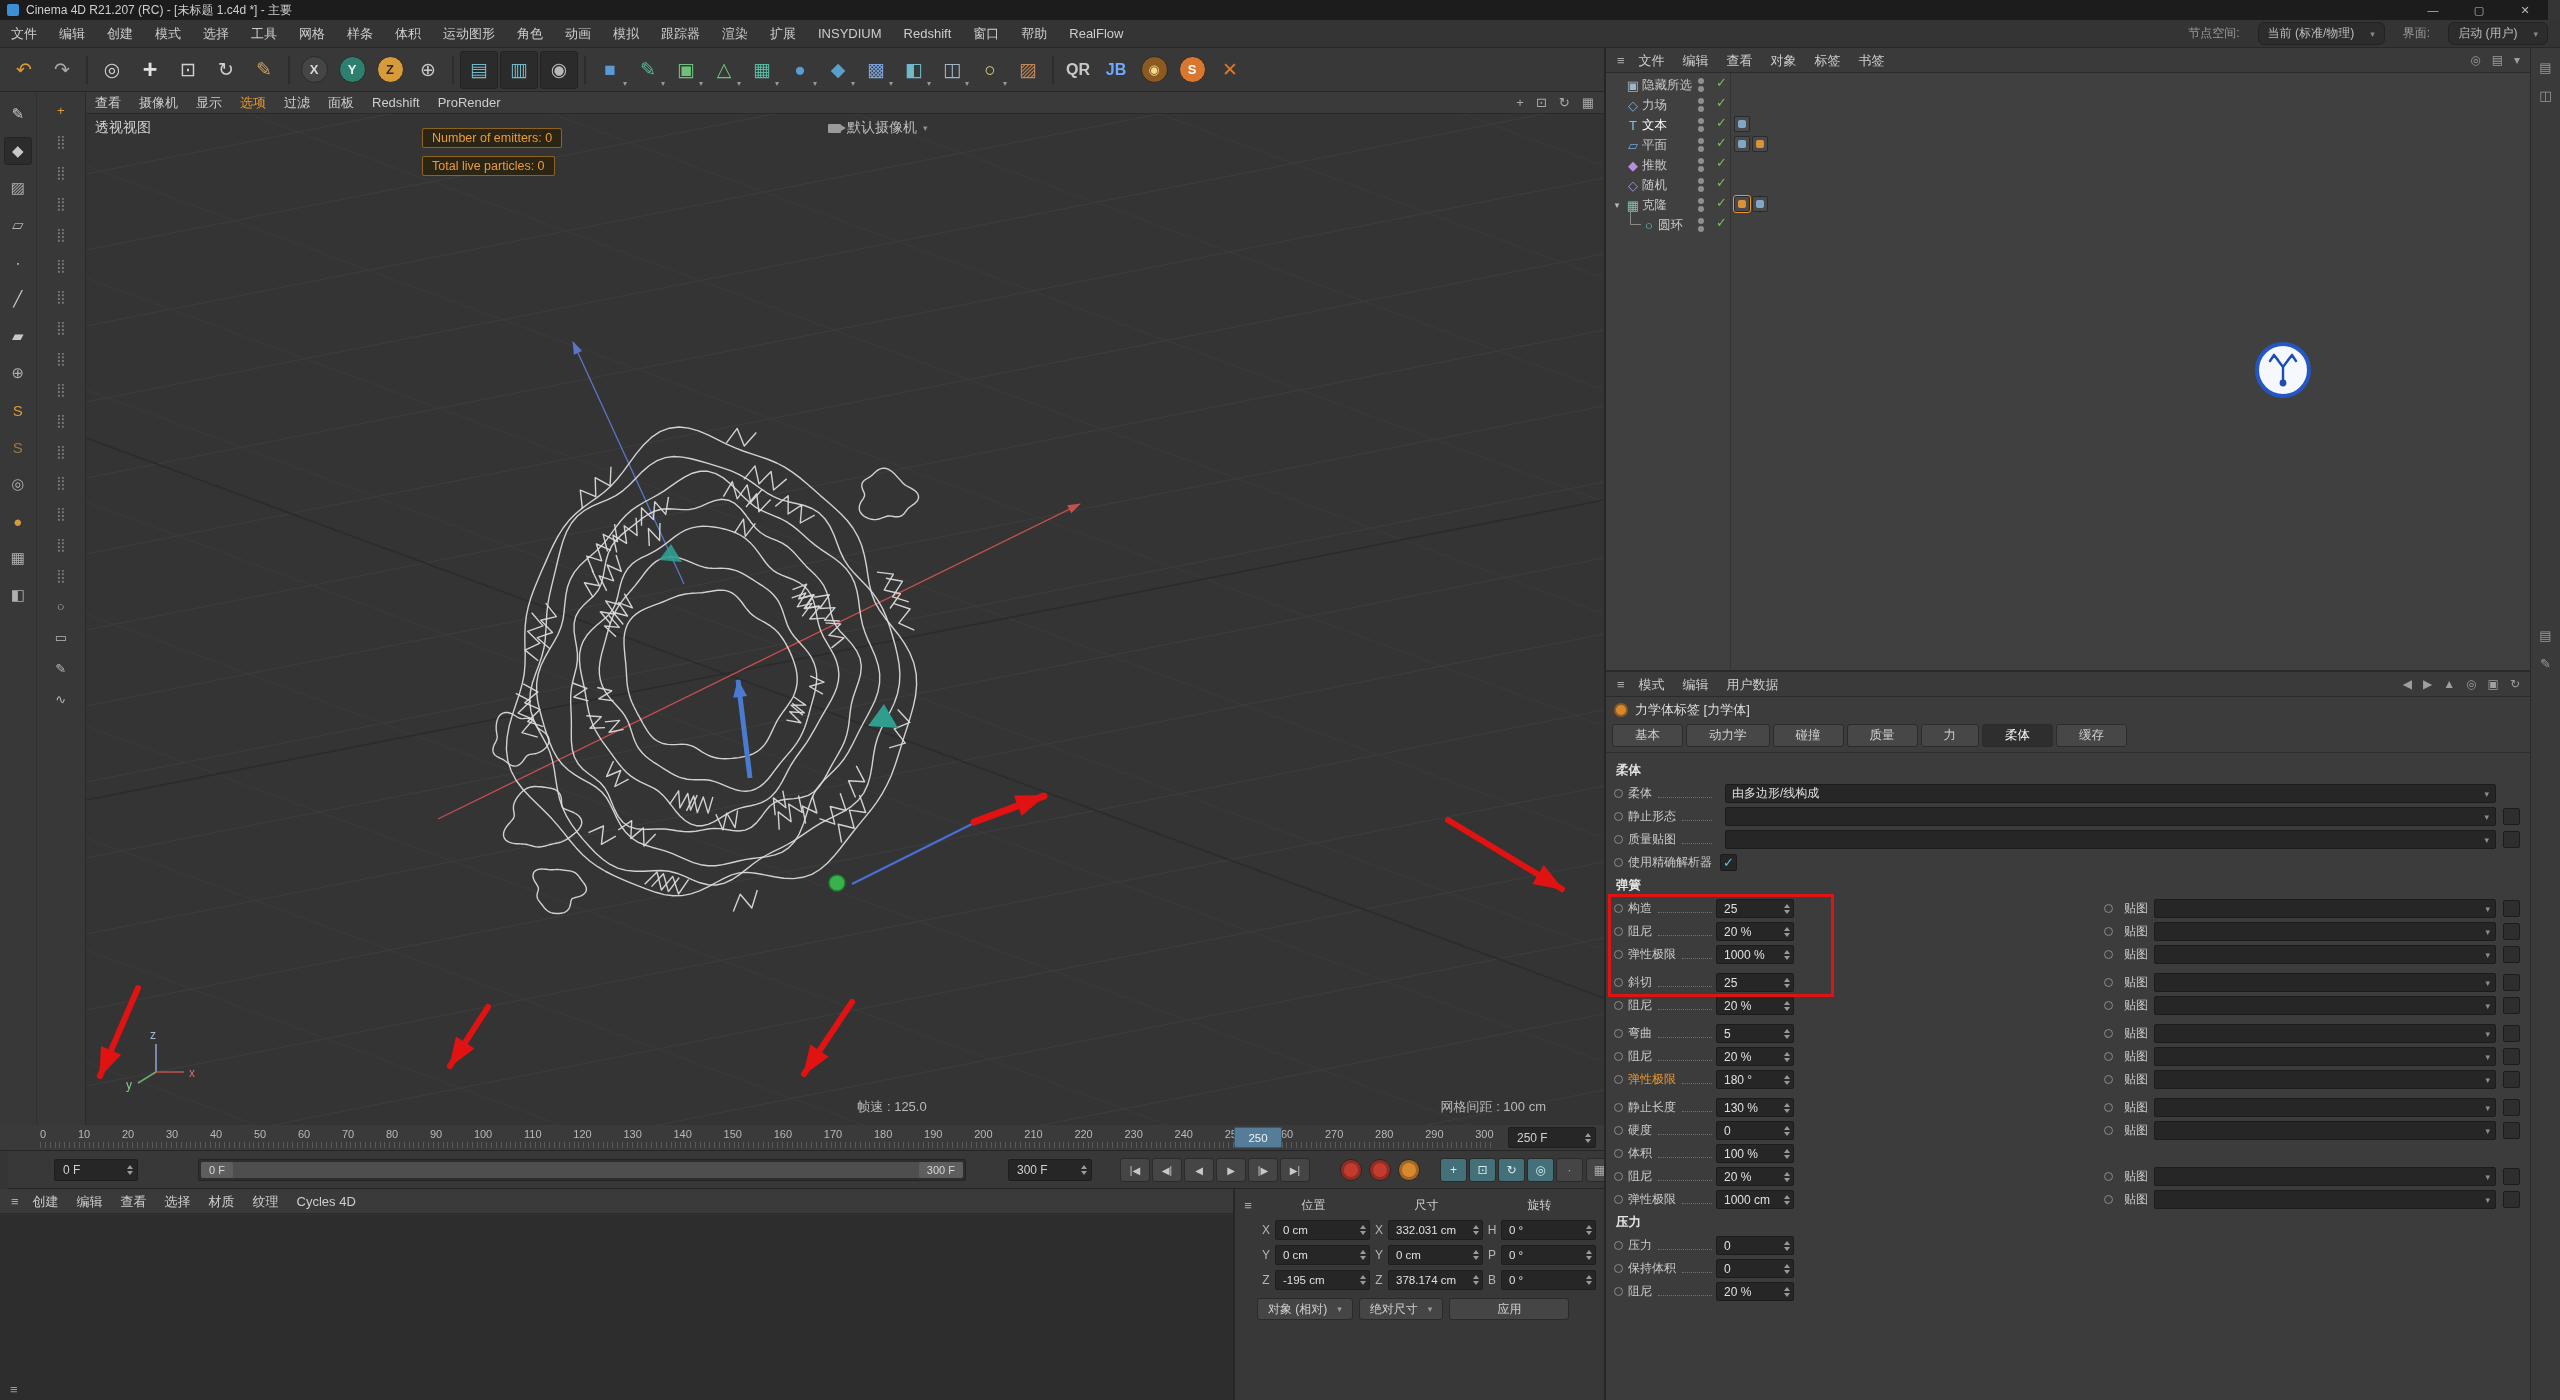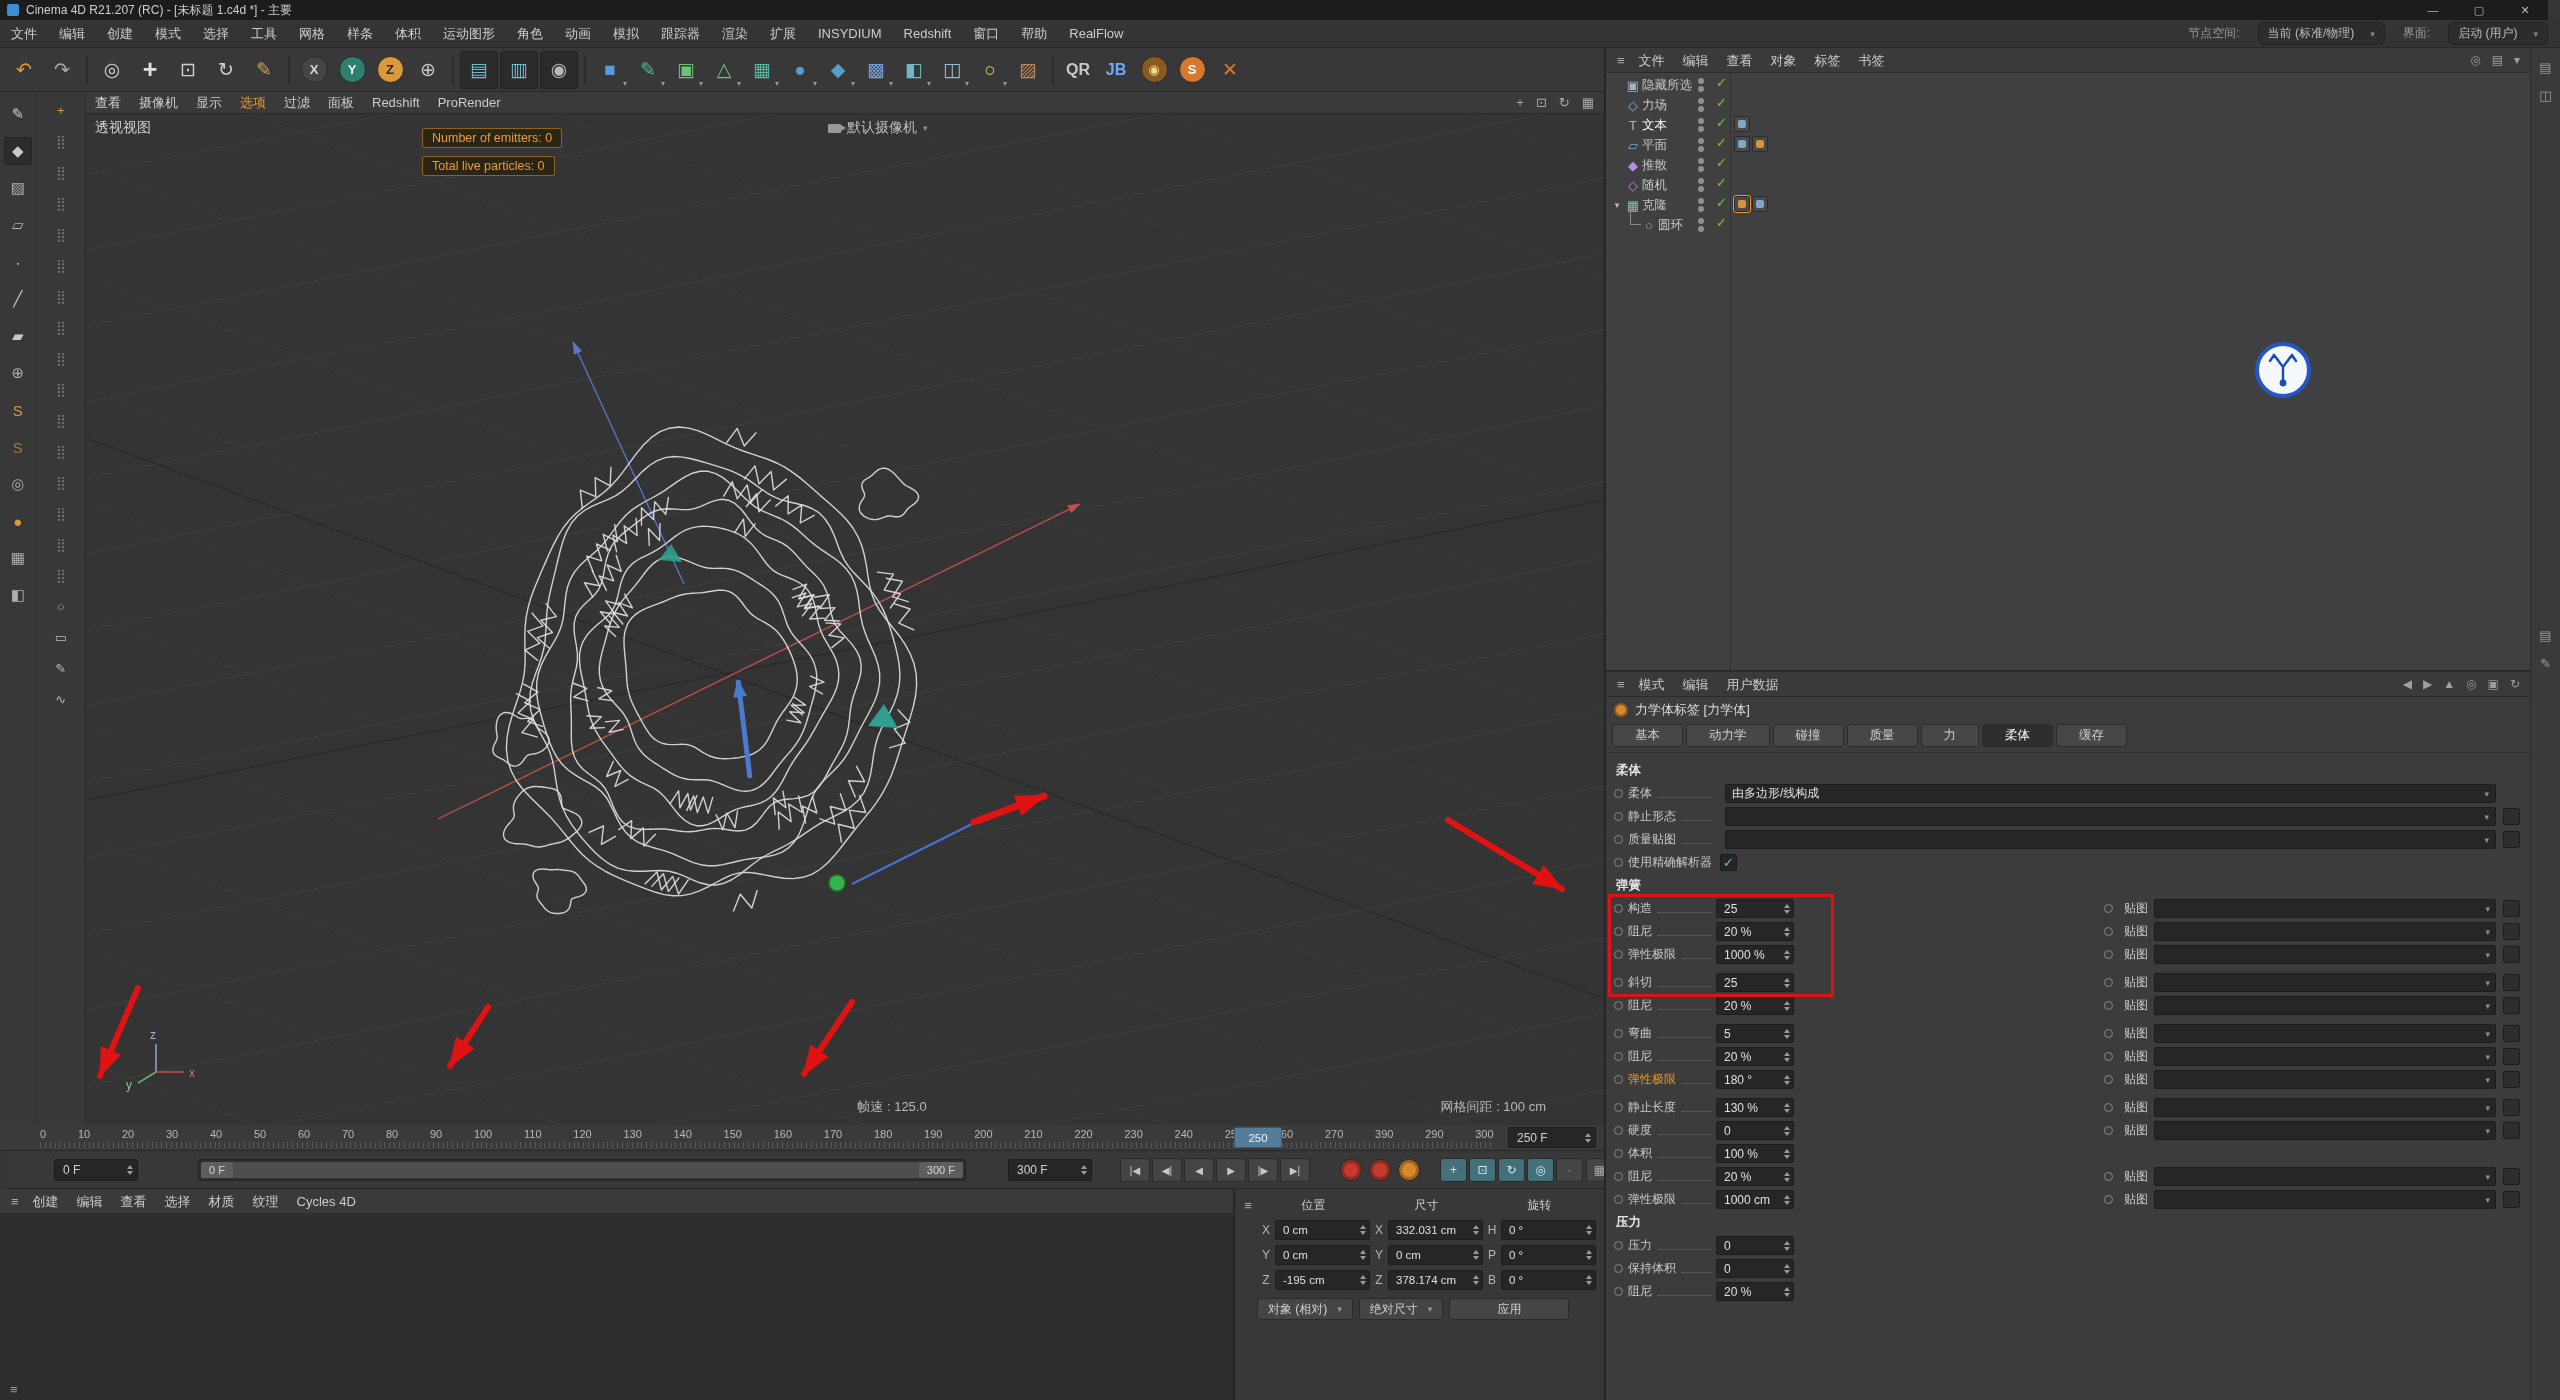--- a/index.html
+++ b/index.html
@@ -600,21 +600,21 @@
         <span class="tick">180</span>
         <span class="tick">190</span>
         <span class="tick">200</span>
         <span class="tick">210</span>
         <span class="tick">220</span>
         <span class="tick">230</span>
         <span class="tick">240</span>
         <span class="tick">250</span>
         <span class="tick">260</span>
         <span class="tick">270</span>
-        <span class="tick">390</span>
+        <span class="tick">280</span>
         <span class="tick">290</span>
         <span class="tick">300</span>
     </div>
     <div id="playhead">250</div>
     <div class="tfield" id="cur-frame">
       <span>250 F</span>
       <span class="spin">
           <i class="su"></i>
           <i class="sd"></i>
         </span>

